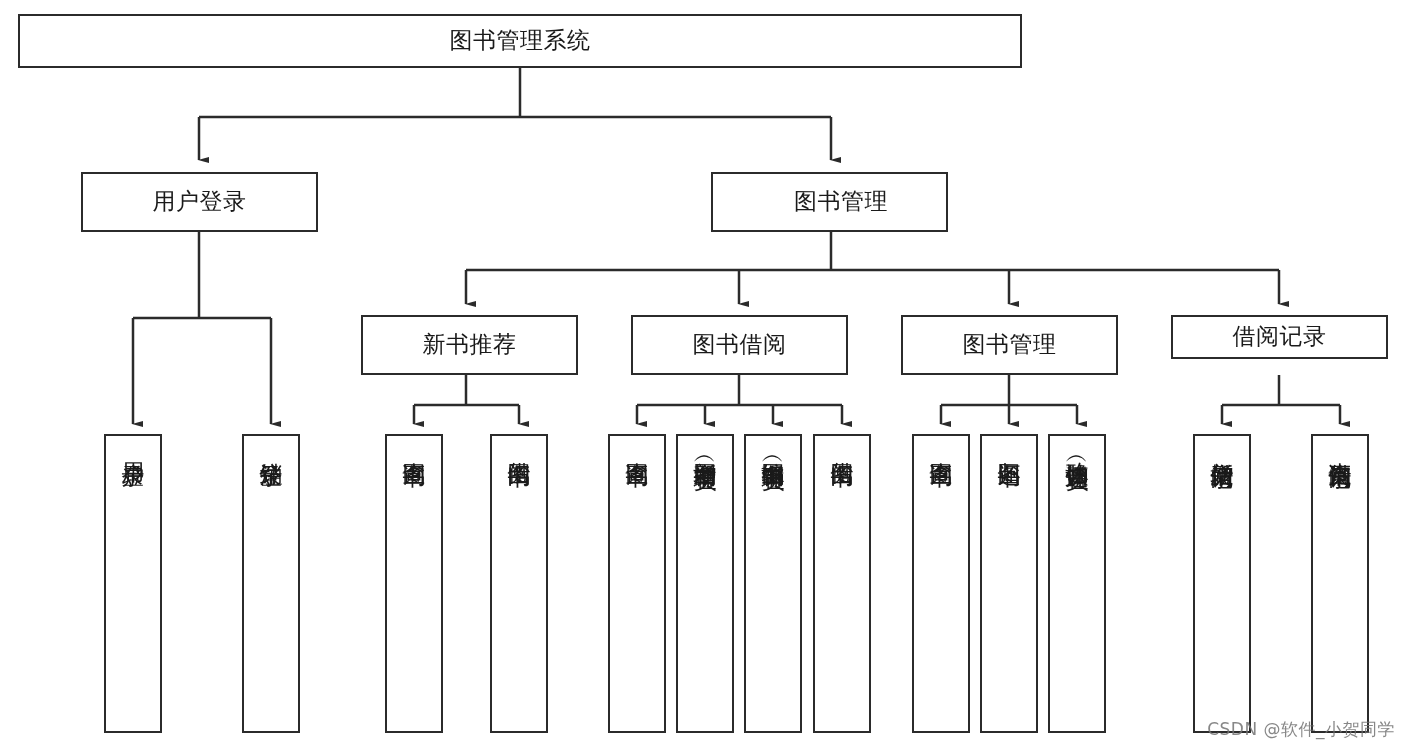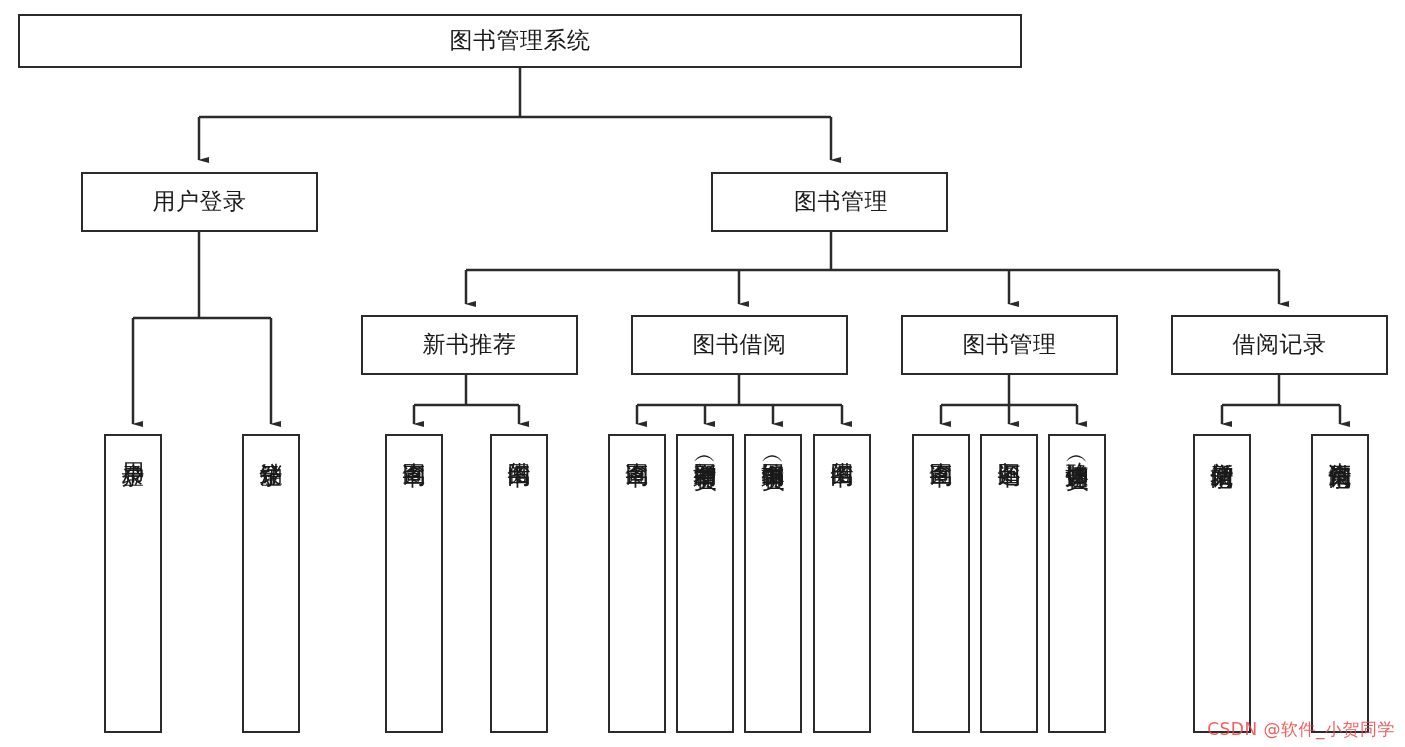--- a/index.html
+++ b/index.html
@@ -57,21 +57,21 @@
     line-height: 1.18;
     letter-spacing: 1px;
     white-space: nowrap;
     padding-top: 6px;
   }
   .watermark {
     position: absolute;
     right: 10px;
     bottom: 6px;
     font-size: 17px;
-    color: #ef4444;
+    color: #737373;
     opacity: 0.85;
     z-index: 6;
     white-space: nowrap;
     letter-spacing: 0.5px;
   }
 </style>
 </head>
 <body>
 
 <div id="canvas">
@@ -139,21 +139,21 @@
 
   <div class="node" style="left:361px; top:315px; width:217px; height:60px;">
     <span class="label">新书推荐</span>
   </div>
   <div class="node" style="left:631px; top:315px; width:217px; height:60px;">
     <span class="label">图书借阅</span>
   </div>
   <div class="node" style="left:901px; top:315px; width:217px; height:60px;">
     <span class="label">图书管理</span>
   </div>
-  <div class="node" style="left:1171px; top:315px; width:217px; height:60px;">
+  <div class="node" style="left:1171px; top:315px; width:217px; height:44px;">
     <span class="label">借阅记录</span>
   </div>
 
   <div class="node leaf" style="left:104px; top:434px; width:58px; height:299px;">
     <span class="label">用户登录</span>
   </div>
   <div class="node leaf" style="left:242px; top:434px; width:58px; height:299px;">
     <span class="label">注销登录</span>
   </div>
 

